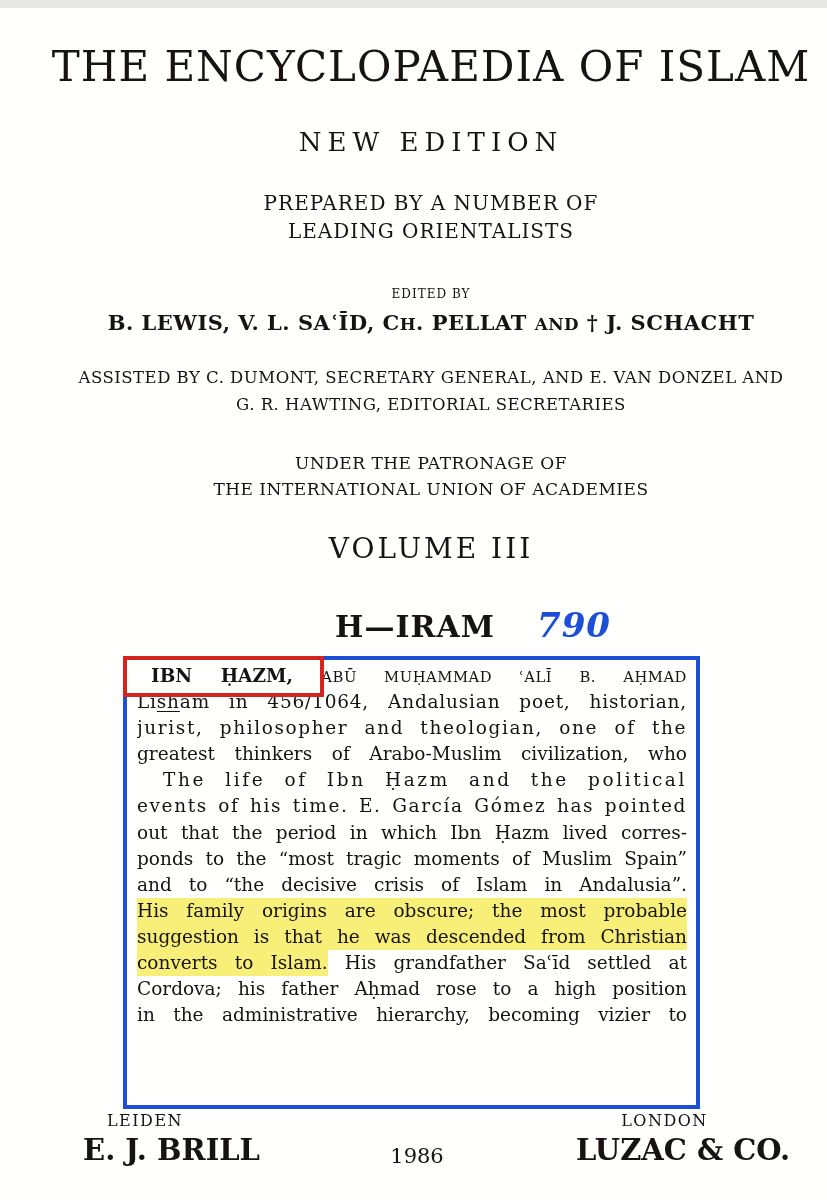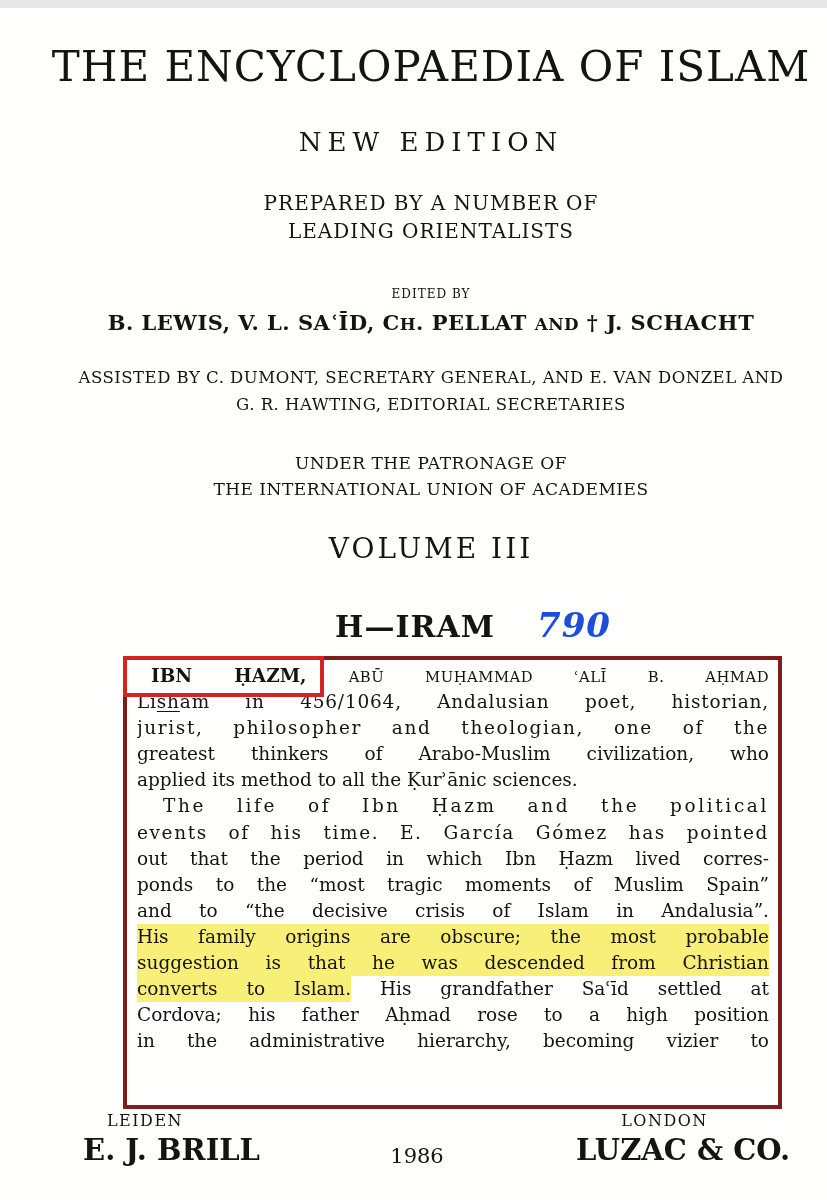--- a/index.html
+++ b/index.html
@@ -21,22 +21,22 @@
   .prepared{top:181px;font-size:20px;line-height:28px;letter-spacing:1px;}
   .edited-by{top:279px;font-size:12px;letter-spacing:1px;}
   .editors{top:302px;font-size:21px;font-weight:bold;letter-spacing:0.5px;}
   .assisted{top:356px;font-size:16.5px;line-height:27px;letter-spacing:0.5px;}
   .patronage{top:442px;font-size:17px;line-height:26px;letter-spacing:0.5px;}
   .volume{top:524px;font-size:28px;letter-spacing:3px;}
   .running-head{top:601px;font-size:30px;font-weight:bold;letter-spacing:1px;transform:translateX(-16px);}
   .page-number{left:537px;top:597px;font-size:34px;font-weight:bold;font-style:italic;color:#1d4ed8;letter-spacing:1px;}
 
   .article-box{
-    left:123px;top:648px;width:659px;height:453px;
-    border:4px solid #7f1d1d;box-sizing:border-box;
+    left:123px;top:648px;width:577px;height:453px;
+    border:4px solid #1d4ed8;box-sizing:border-box;
     padding:3px 9px 0 10px;
     background:#fffffe;
   }
   .headword-box{
     position:absolute;left:-4px;top:-4px;width:201px;height:41px;
     border:4px solid #d42420;box-sizing:border-box;
     pointer-events:none;
   }
   .article-text{font-size:18.5px;line-height:26.1px;}
   .tl{text-align:justify;text-align-last:justify;overflow:hidden;height:26.1px;}
@@ -95,21 +95,20 @@
 
   <div class="abs page-number">790</div>
 
   <div class="abs article-box">
     <div class="headword-box"></div>
     <div class="article-text">
         <div class="tl ind1"><span class="b">IBN ḤAZM, </span><span class="sc">ABŪ MUḤAMMAD ʿALĪ B. AḤMAD</span></div>
         <div class="tl ls1"><span>Lī</span><span class="u">sh</span><span>am in 456/1064, Andalusian poet, historian,</span></div>
         <div class="tl ls2"><span>jurist, philosopher and theologian, one of the</span></div>
         <div class="tl"><span>greatest thinkers of Arabo-Muslim civilization, who</span></div>
-        <div class="tl njust"><span>applied its method to all the Ḳurʾānic sciences.</span></div>
         <div class="tl ind2 ls3"><span>The life of Ibn Ḥazm and the political</span></div>
         <div class="tl ls2"><span>events of his time. E. García Gómez has pointed</span></div>
         <div class="tl"><span>out that the period in which Ibn Ḥazm lived corres-</span></div>
         <div class="tl"><span>ponds to the “most tragic moments of Muslim Spain”</span></div>
         <div class="tl"><span>and to “the decisive crisis of Islam in Andalusia”.</span></div>
         <div class="tl"><span class="hl">His family origins are obscure; the most probable</span></div>
         <div class="tl"><span class="hl">suggestion is that he was descended from Christian</span></div>
         <div class="tl"><span class="hl">converts to Islam.</span><span> His grandfather Saʿīd settled at</span></div>
         <div class="tl"><span>Cordova; his father Aḥmad rose to a high position</span></div>
         <div class="tl"><span>in the administrative hierarchy, becoming vizier to</span></div>

